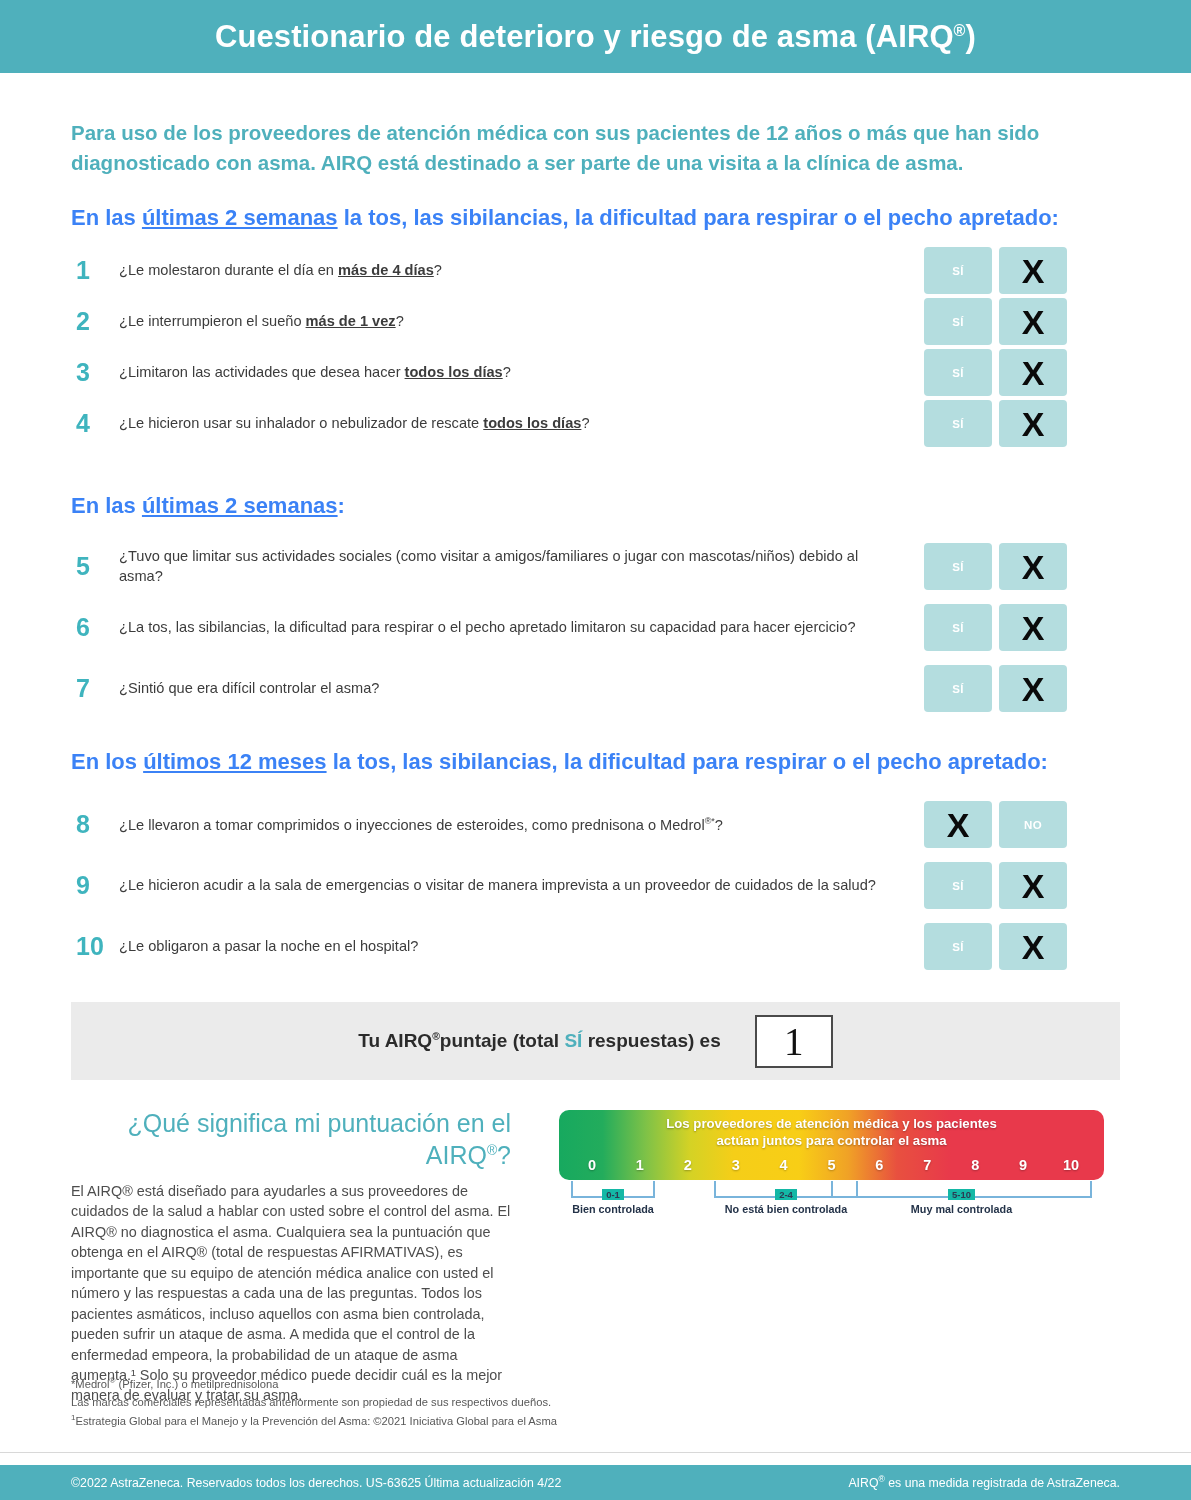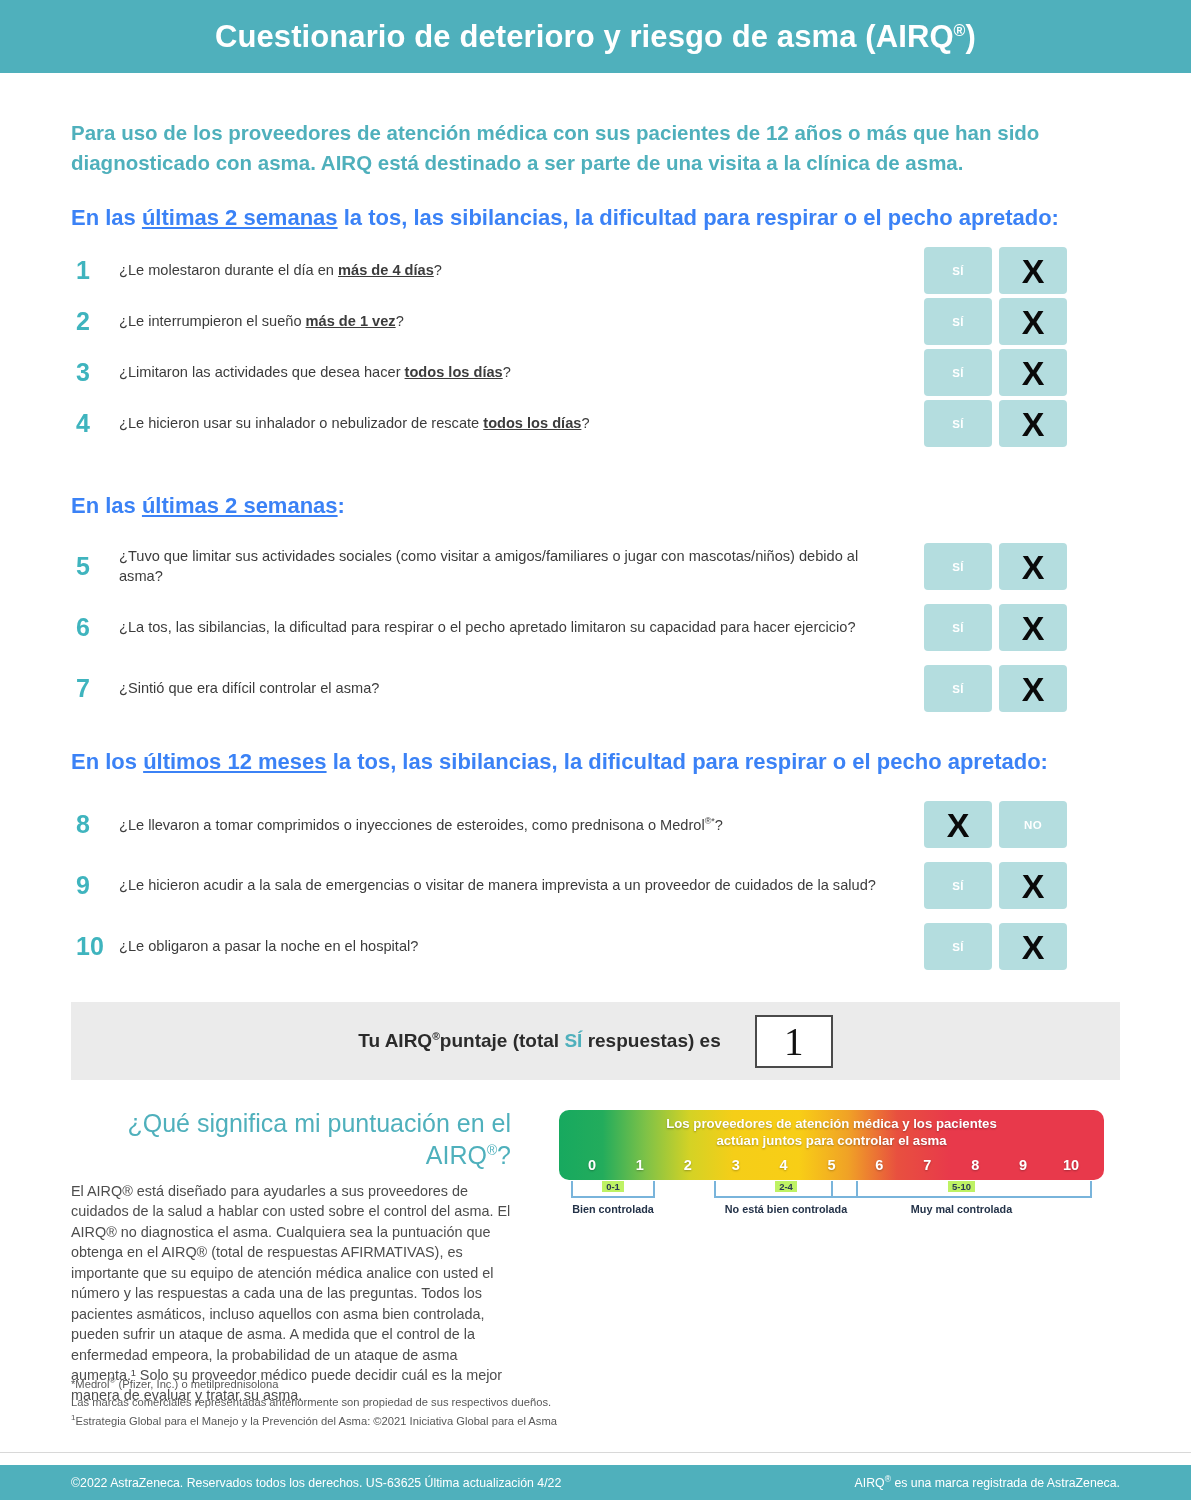--- a/index.html
+++ b/index.html
@@ -213,27 +213,27 @@
   .bracket {
     position: absolute;
     top: 0;
     height: 17px;
     border: 2px solid #79B4DB;
     border-top: none;
     border-bottom: 2px solid #79B4DB;
   }
   .bracket .rng {
     position: absolute;
-    top: 0;
+    top: 8px;
     left: 0; right: 0;
     text-align: center;
     font-size: 9.5px;
     font-weight: bold;
     color: #2b3a52;
-    background: #bef264;
+    background: #14b8a6;
     padding: 0 4px;
     display: inline-block;
     width: fit-content;
     margin: 0 auto;
   }
   .bracket .cap {
     position: absolute;
     top: 22px;
     left: -40px; right: -40px;
     text-align: center;
@@ -504,16 +504,16 @@
   <div class="footnotes">
     <div><span>*Medrol</span><sup>®</sup><span> (Pfizer, Inc.) o metilprednisolona</span></div>
     <div>Las marcas comerciales representadas anteriormente son propiedad de sus respectivos dueños.</div>
     <div><sup>1</sup><span>Estrategia Global para el Manejo y la Prevención del Asma: ©2021 Iniciativa Global para el Asma</span></div>
   </div>
 
   <div class="footer-rule"></div>
 
   <div class="footer">
     <div>©2022 AstraZeneca. Reservados todos los derechos. US-63625 Última actualización 4/22</div>
-    <div><span>AIRQ</span><sup>®</sup><span> es una marca registrada de AstraZeneca.</span></div>
+    <div><span>AIRQ</span><sup>®</sup><span> es una medida registrada de AstraZeneca.</span></div>
   </div>
 
 </div>
 
 </body></html>

